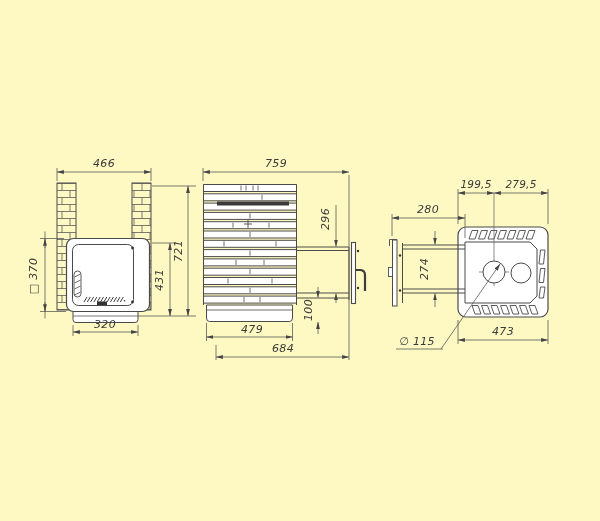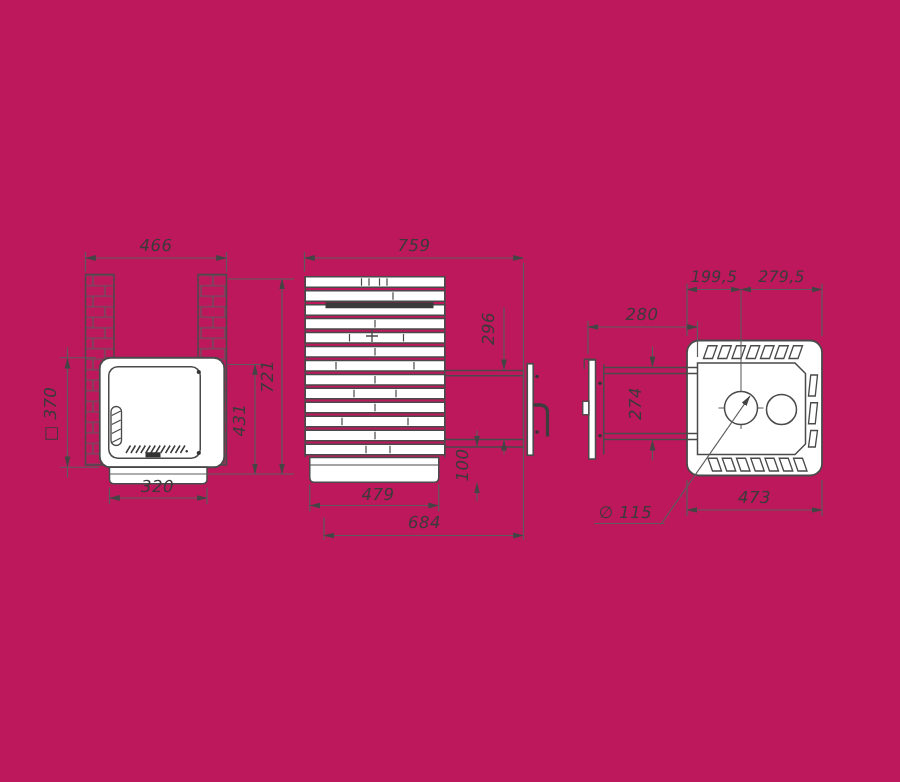--- a/index.html
+++ b/index.html
@@ -1,16 +1,16 @@
 <!DOCTYPE html>
 <html><head>
 <meta charset="utf-8">
 <style>
   html,body{margin:0;padding:0;background:#ffffff;}
-  .canvas{position:relative;width:600px;height:521px;background:#be185d;overflow:hidden;
+  .canvas{position:relative;width:600px;height:521px;background:#fef9c3;overflow:hidden;
           font-family:"DejaVu Sans", sans-serif;}
   svg text{font-family:"DejaVu Sans", sans-serif;font-style:italic;fill:#3a3a3a;}
   .dimtxt{font-size:11px;letter-spacing:.3px;}
   .dimtxt-sm{font-size:10.5px;letter-spacing:.2px;}
 </style>
 </head>
 <body>
 
 <div class="canvas">
 <svg width="600" height="521" viewBox="0 0 600 521">

